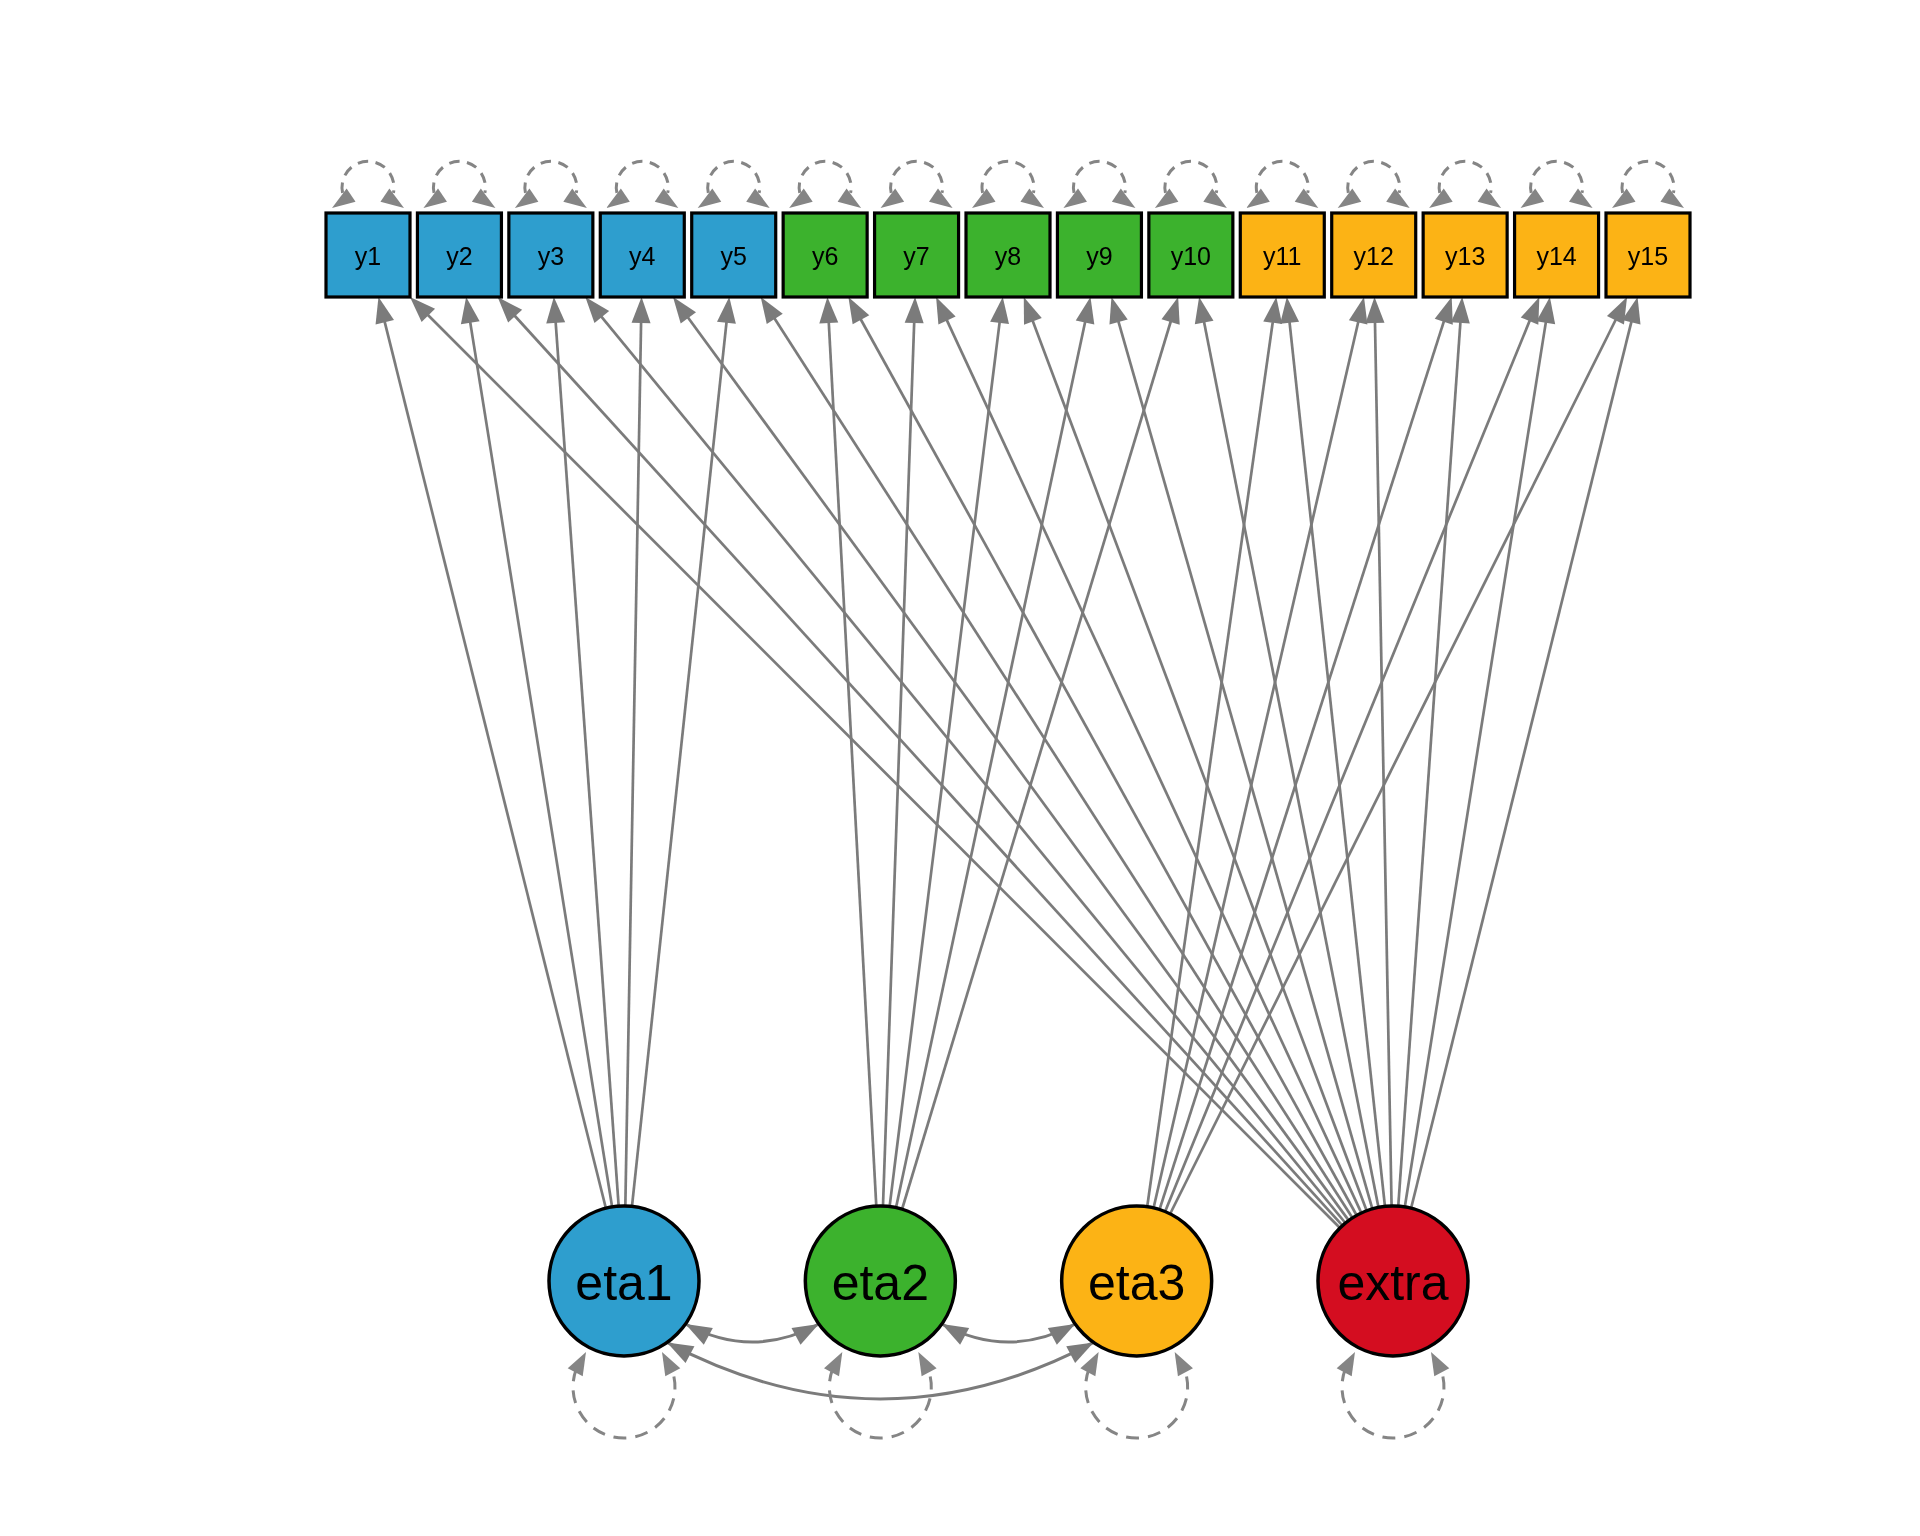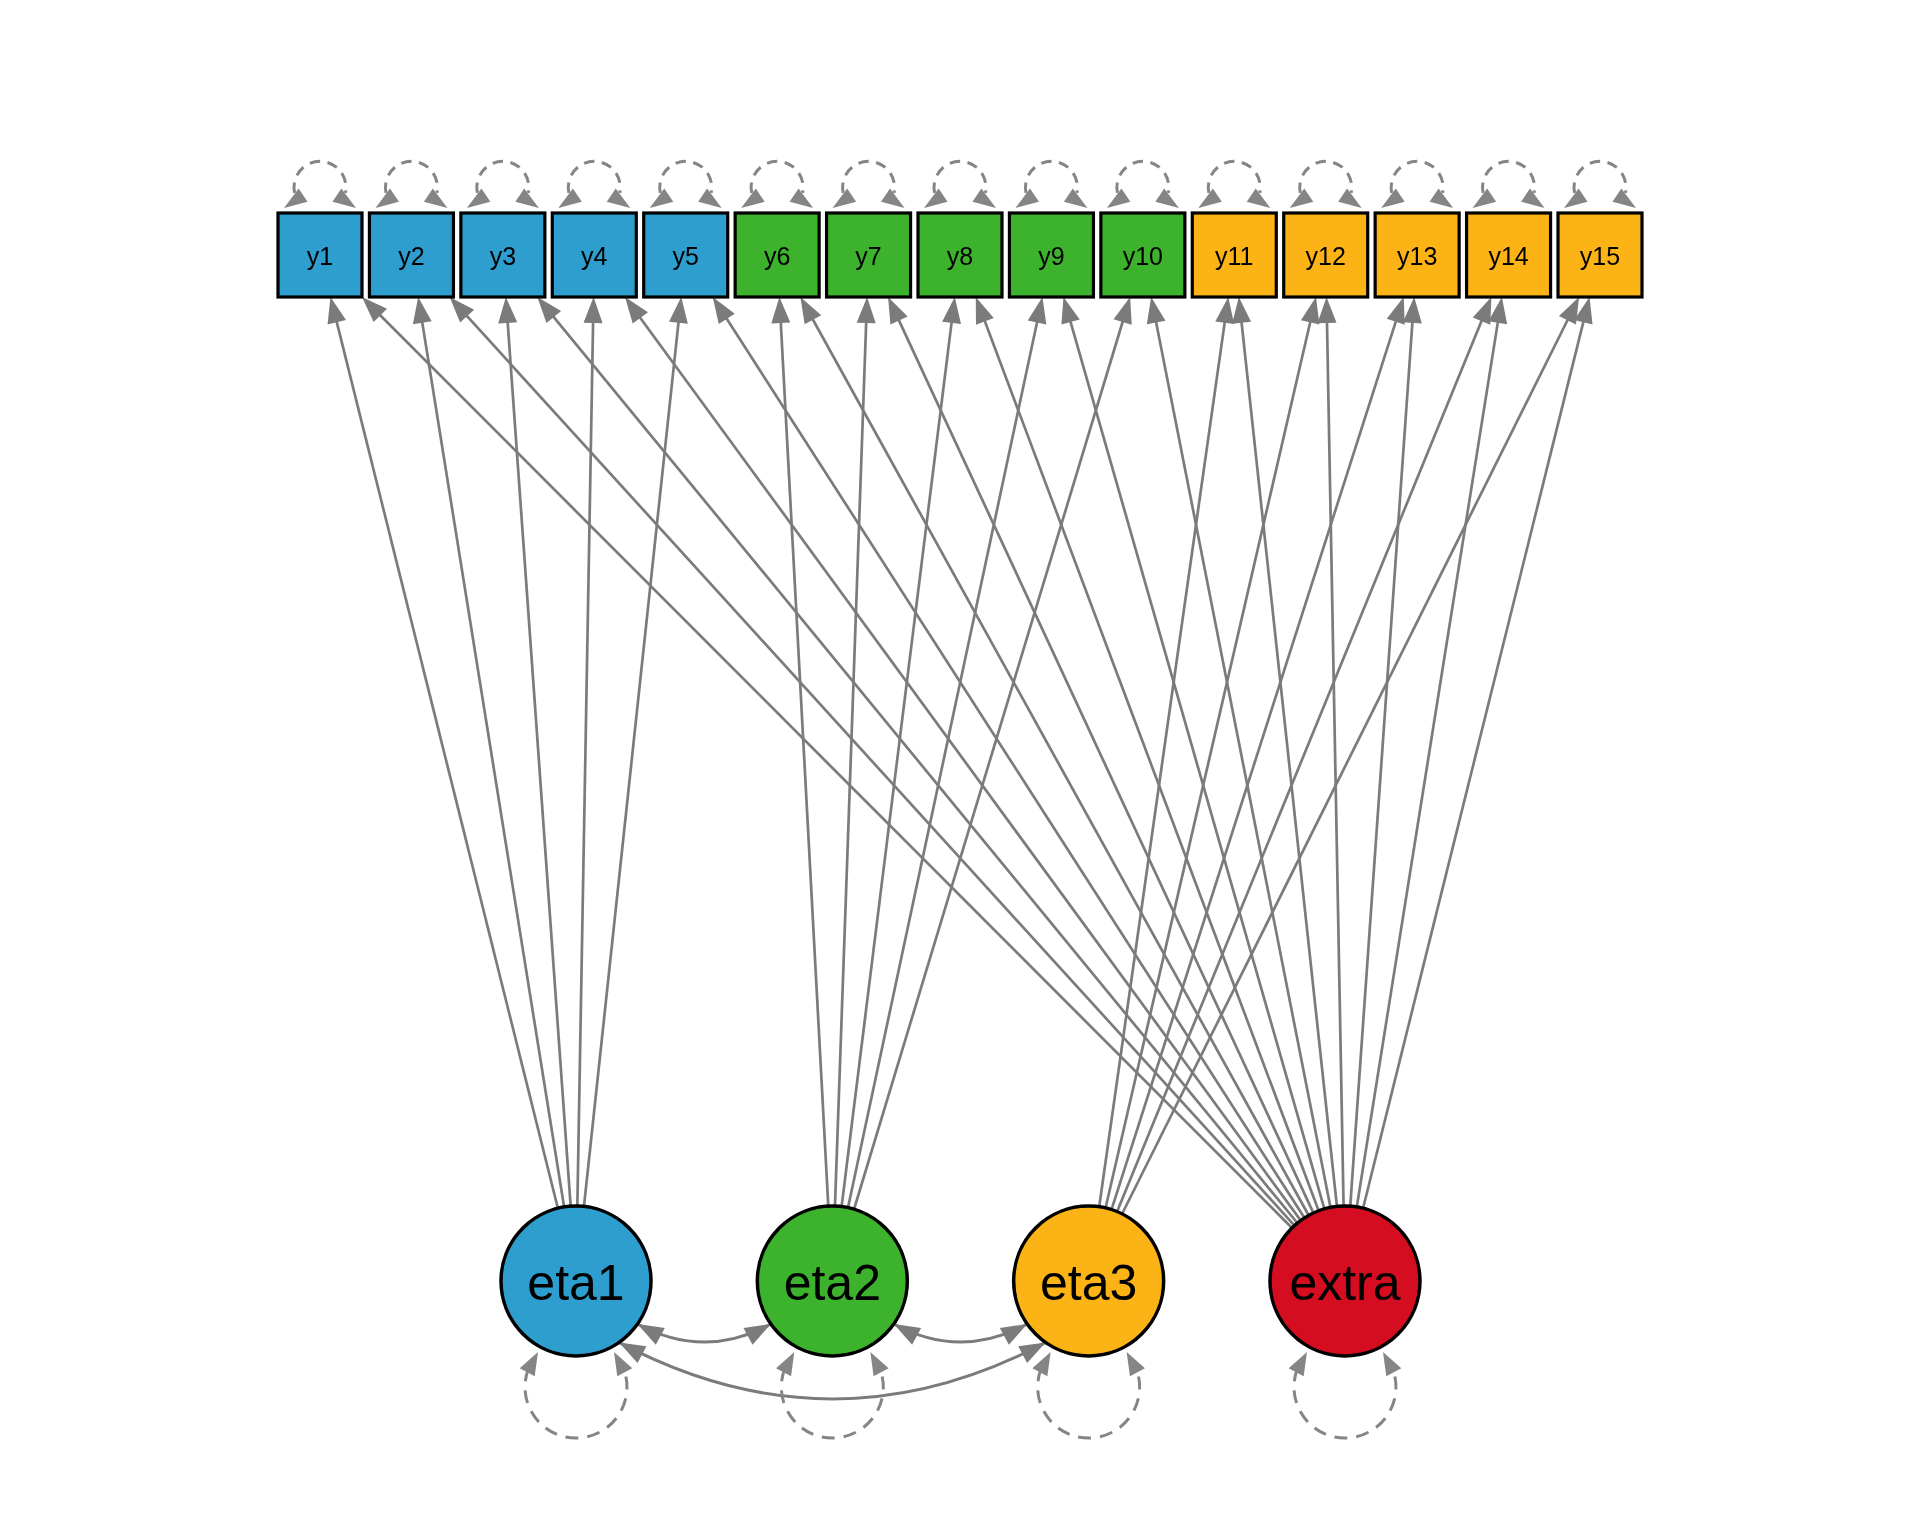--- a/index.html
+++ b/index.html
@@ -1,16 +1,16 @@
 <!DOCTYPE html>
 <html><head>
 <meta charset="utf-8">
 <style>
   html,body{margin:0;padding:0;background:#ffffff;}
-  #canvas{width:1752px;height:1536px;position:relative;font-family:"Liberation Sans",sans-serif;}
+  #canvas{width:1752px;height:1536px;position:relative;font-family:"Liberation Sans",sans-serif;padding-left:48px;}
   svg text{font-family:"Liberation Sans",sans-serif;}
 </style>
 </head>
 <body>
 
 <div id="canvas">
   <svg id="diagram" width="1920" height="1536" viewBox="0 0 1920 1536">
       <line x1="557.6011159146416" y1="1207.2607223766495" x2="333.38461912458877" y2="308.64304383526587" stroke="#7b7b7b" stroke-width="2.7"></line>
       <polygon points="330.4795321637427,297 327.55647754265703,324.52645548707915 345.99129694849466,319.9267344657395" fill="#7b7b7b"></polygon>
       <line x1="563.9633844418564" y1="1205.959211851784" x2="420.06595918169523" y2="308.8485454970868" stroke="#7b7b7b" stroke-width="2.7"></line>

